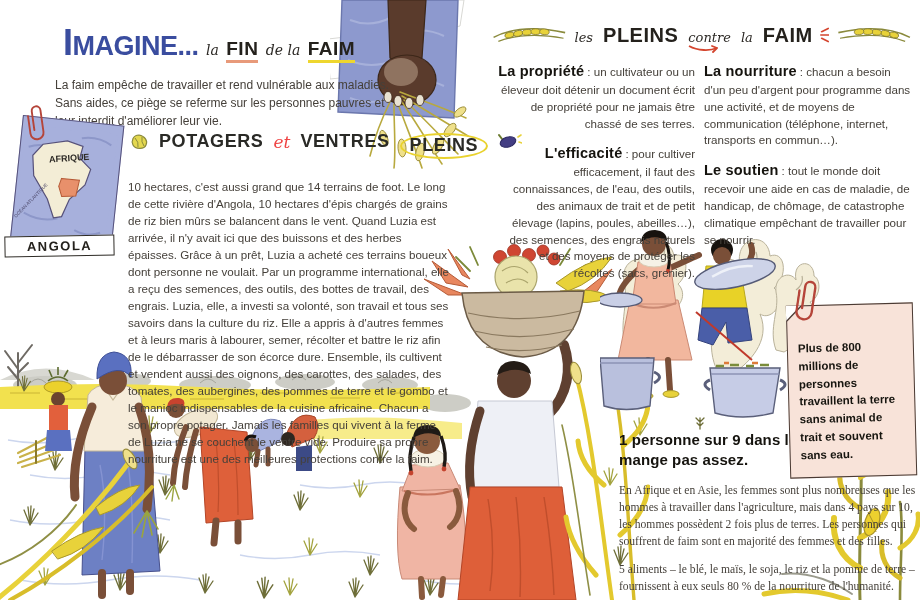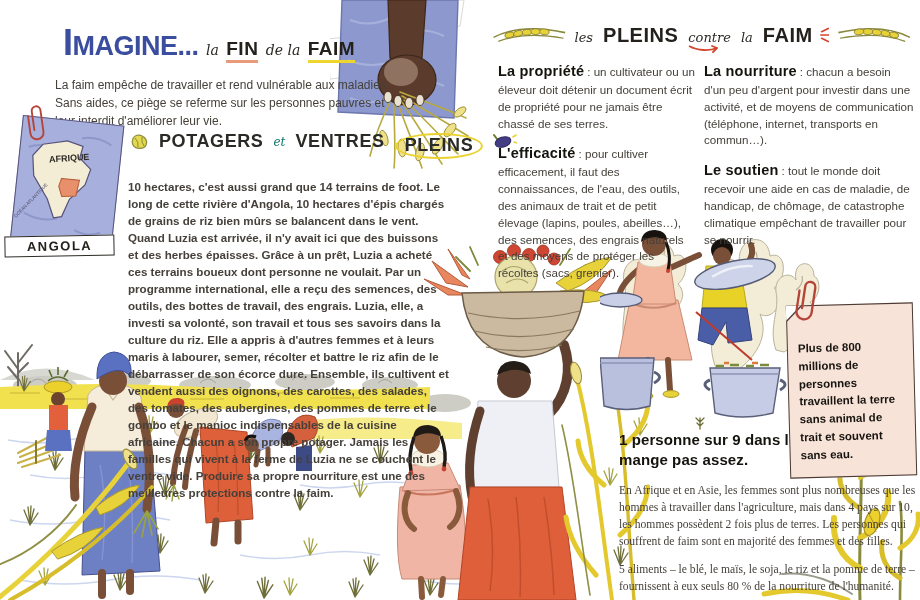--- a/index.html
+++ b/index.html
@@ -19,33 +19,33 @@
   .lp-intro{left:55px;top:64px;width:345px;font-size:12px;line-height:1.5;color:#45403a;}
 
   .map-card{left:16px;top:120px;width:100px;height:126px;background:#a7b0dc;border:1.5px solid #56517a;
             transform:rotate(6deg);z-index:2;}
   .map-banner{position:absolute;left:-6px;bottom:-10px;width:108px;background:#fff;border:1.5px solid #2e2b26;
               transform:rotate(-7deg);text-align:center;font-weight:800;font-size:13px;letter-spacing:1.5px;color:#24211c;padding:2px 0;}
   .clip{position:absolute;z-index:4;}
 
   .potagers-head{left:130px;top:124px;display:flex;align-items:center;gap:10px;white-space:nowrap;}
   .ph-word{font-weight:800;font-size:18px;color:#2a2a26;letter-spacing:.6px;}
-  .ph-script{font-family:"DejaVu Serif",serif;font-style:italic;font-size:12px;color:#0f766e;}
+  .ph-script{font-family:"DejaVu Serif",serif;font-style:italic;font-size:17px;color:#ef4444;}
   .ph-circle{border:2.5px solid #e9d22e;border-radius:50%;padding:0 8px 1px 8px;margin-top:9px;}
-  .potagers-body{left:128px;top:166px;width:322px;font-size:11.6px;line-height:1.47;color:#45403a;text-align:left;font-weight:bold;}
+  .potagers-body{left:128px;top:166px;width:322px;font-size:11.6px;line-height:1.47;color:#45403a;text-align:left;}
 
   
   .rp-title{left:492px;top:22px;width:420px;display:flex;align-items:center;justify-content:center;gap:7px;white-space:nowrap;}
   .rp-mid{display:flex;align-items:baseline;gap:10px;}
   .rt-word{font-weight:800;font-size:20px;color:#24211c;letter-spacing:.5px;}
   .rt-script{font-family:"DejaVu Serif",serif;font-style:italic;font-size:13px;color:#2b2824;position:relative;}
   .contre-wrap{position:relative;}
   .contre-wrap svg{position:absolute;left:0;bottom:-8px;}
   .rp-cols{left:498px;top:61px;display:flex;gap:9px;}
-  .col1{width:197px;}
+  .col1{width:197px;text-align:right;}
   .col2{width:211px;}
   .def{margin:0 0 11px 0;font-size:11.6px;line-height:1.45;color:#45403a;}
   .def b{font-weight:800;font-size:14.5px;color:#15130e;letter-spacing:.2px;}
   .def span{margin-left:3px;}
 
   .note{left:788px;top:304px;width:106px;background:#f8e3d9;border:1.5px solid #4a3a33;
         transform:rotate(-1.5deg);padding:34px 9px 12px 10px;z-index:3;
         font-weight:700;font-size:11.5px;line-height:1.55;color:#17150f;}
   .note-fold{position:absolute;top:-1.5px;left:-1.5px;}
 
@@ -361,21 +361,21 @@
       </g>
     </svg>
   </div>
 
   <div class="txt rp-cols">
     <div class="col1">
       <p class="def"><b>La propriété</b><span>: un cultivateur ou un éleveur doit détenir un document écrit de propriété pour ne jamais être chassé de ses terres.</span></p>
       <p class="def"><b>L'efficacité</b><span>: pour cultiver efficacement, il faut des connaissances, de l'eau, des outils, des animaux de trait et de petit élevage (lapins, poules, abeilles…), des semences, des engrais naturels et des moyens de protéger les récoltes (sacs, grenier).</span></p>
     </div>
     <div class="col2">
-      <p class="def"><b>La nourriture</b><span>: chacun a besoin d'un peu d'argent pour investir dans une activité, et de moyens de communication (téléphone, internet, transports en commun…).</span></p>
+      <p class="def"><b>La nourriture</b><span>: chacun a besoin d'un peu d'argent pour programme dans une activité, et de moyens de communication (téléphone, internet, transports en commun…).</span></p>
       <p class="def"><b>Le soutien</b><span>: tout le monde doit recevoir une aide en cas de maladie, de handicap, de chômage, de catastrophe climatique empêchant de travailler pour se nourrir.</span></p>
     </div>
   </div>
 
   <svg class="illo" style="left:600px;top:200px;z-index:1;" width="220" height="235" viewBox="0 0 220 235">
     <g fill="#f3edd8" stroke="#b9b29a" stroke-width="1">
       <path d="M28,152 C16,128 30,104 24,82 C20,62 40,52 48,66 C42,40 70,34 74,56 C88,50 90,74 78,84 C90,96 76,114 66,108 C76,132 52,150 46,154 Z"></path>
       <path d="M116,168 C104,140 120,112 112,88 C106,64 130,50 140,66 C134,36 168,30 170,56 C186,50 188,78 174,88 C188,100 172,122 160,114 C172,142 146,164 138,170 Z"></path>
       <path d="M176,150 C168,128 180,110 176,92 C174,76 190,70 196,80 C192,60 214,58 214,76 C222,80 220,98 210,102 C218,112 206,126 198,120 C206,138 188,150 184,152 Z"></path>
     </g>

